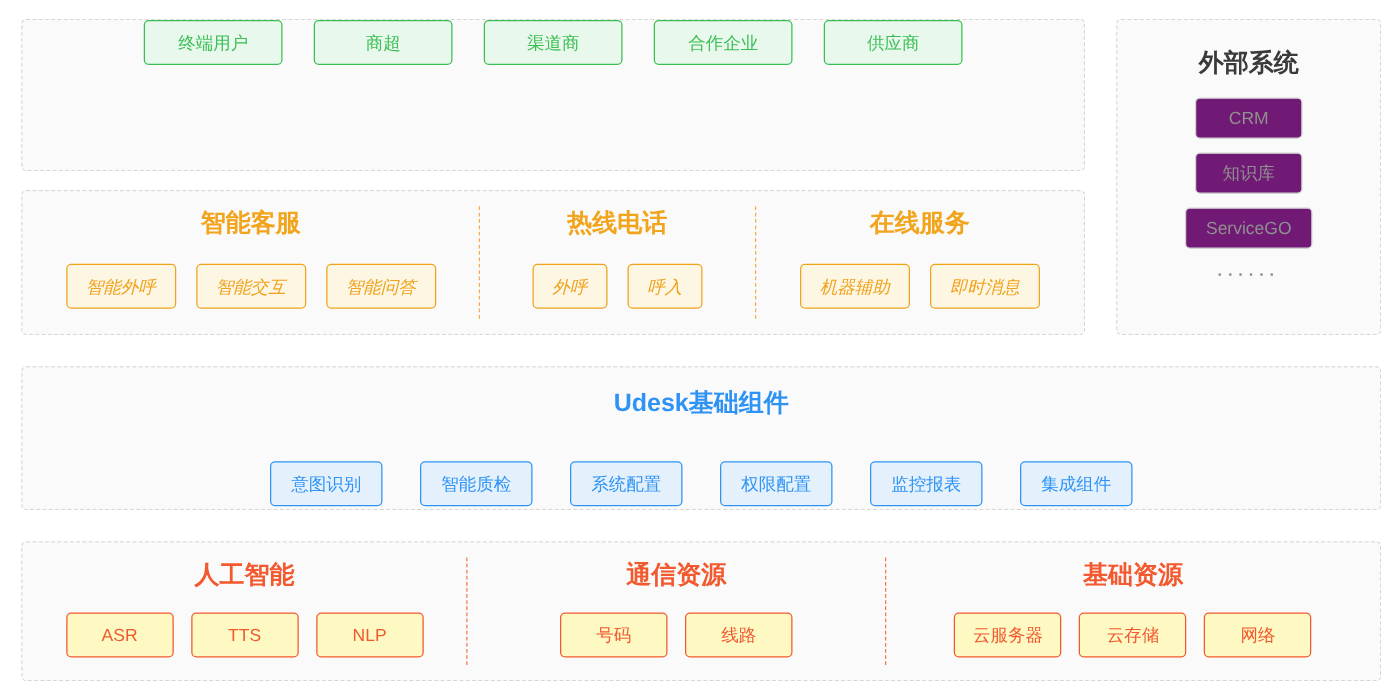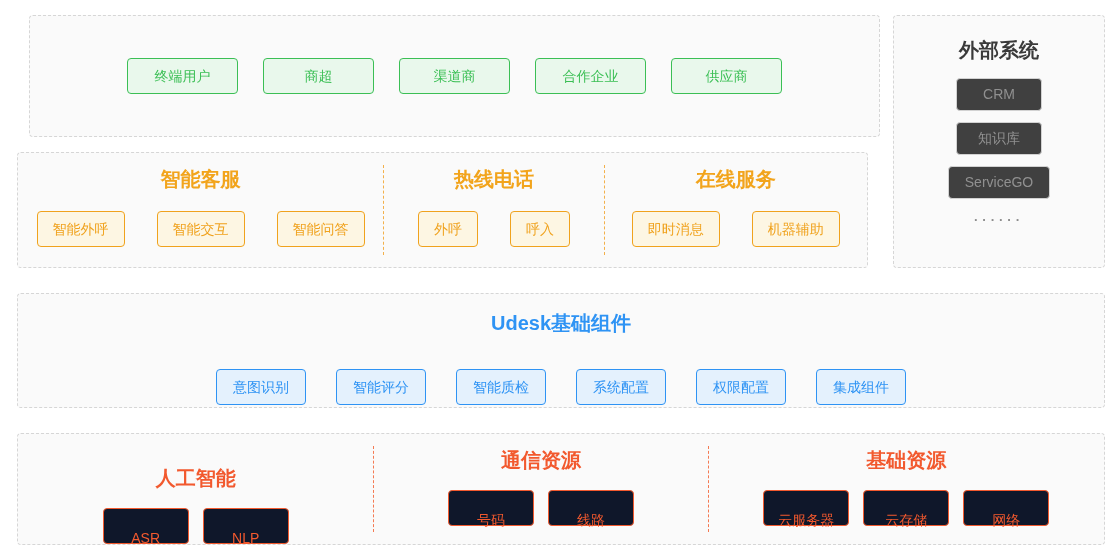--- a/index.html
+++ b/index.html
@@ -16,71 +16,71 @@
     border-radius: 4px;
   }
   
   .box {
     height: 36px; line-height: 34px; text-align: center;
     border-radius: 4px; font-size: 14px; border: 1px solid;
     white-space: nowrap;
   }
   
   #row-customers {
-    left: 29px; top: 15px; width: 851px; height: 122px;
-    display: flex; align-items: center; justify-content: center; gap: 25px;
+    left: 17px; top: 15px; width: 851px; height: 122px;
+    display: flex; justify-content: center; gap: 25px;
   }
   .green-box { width: 111px; color: #3bbf55; border-color: #3bbf55; background: #e9f8ec; }
 
   
   #external-panel {
     left: 893px; top: 15px; width: 212px; height: 253px;
     display: flex; flex-direction: column; align-items: center;
     padding-top: 21px;
   }
   .external-title { font-size: 20px; font-weight: bold; color: #3a3a3a; margin-bottom: 14px; }
   .gray-box {
     min-width: 86px; height: 33px; line-height: 31px; padding: 0 16px;
-    text-align: center; background: #404040; border: 1px solid #d2d2d2;
+    text-align: center; background: #701a75; border: 1px solid #d2d2d2;
     border-radius: 4px; color: #909090; font-size: 14px; margin-bottom: 11px;
     white-space: nowrap;
   }
   .ellipsis-dots { color: #8c8c8c; font-size: 13px; font-weight: bold; letter-spacing: 4px; margin-top: 2px; }
 
   
   .section { display: flex; flex-direction: column; align-items: center; padding-top: 17px; }
   .section-title { font-size: 20px; font-weight: bold; line-height: 19px; margin-bottom: 22px; }
   .box-row { display: flex; }
 
   
   #row-services { left: 17px; top: 152px; width: 851px; height: 116px; display: flex; }
   #row-services .section-title { color: #f2a41c; }
-  #row-services .box-row { gap: 32px; }
+  #row-services .box-row { gap: 16px; font-style: italic; }
   .orange-box { min-width: 56px; padding: 0 15px; color: #f0a21d; border-color: #f0a21d; background: #fdf6e3; }
   .vsep-orange { width: 0; border-left: 1px dashed #f3b04a; margin: 12px 0; }
 
   
   #row-components {
     left: 17px; top: 293px; width: 1088px; height: 115px;
     display: flex; flex-direction: column; align-items: center; padding-top: 20px;
   }
   #row-components .section-title { color: #2e93f4; margin-bottom: 36px; }
   #row-components .box-row { gap: 30px; }
   .blue-box { width: 90px; color: #2e93f4; border-color: #2e93f4; background: #e4f1fd; }
 
   
   #row-resources { left: 17px; top: 433px; width: 1088px; height: 112px; display: flex; }
   #row-resources .section-title { color: #f2592e; margin-bottom: 20px; }
   #row-resources .box-row { gap: 14px; }
-  .red-box { min-width: 86px; padding: 12px 10px; color: #f2592e; border-color: #f2592e; background: #0f172a; }
+  .red-box { min-width: 86px; padding: 0 10px; color: #f2592e; border-color: #f2592e; background: #fef9c3; }
   .vsep-red { width: 0; border-left: 1px dashed #f47a52; margin: 12px 0; }
 
   
   .w-s1 { width: 366px; } .w-s2 { width: 220px; } .w-s3 { width: 263px; }
-  .w-r1 { width: 356px; justify-content: flex-end; } .w-r2 { width: 334px; } .w-r3 { width: 396px; }
+  .w-r1 { width: 356px; } .w-r2 { width: 334px; } .w-r3 { width: 396px; }
 </style>
 </head>
 <body>
 
 <div id="row-customers" class="panel">
   <div class="box green-box">终端用户</div>
   <div class="box green-box">商超</div>
   <div class="box green-box">渠道商</div>
   <div class="box green-box">合作企业</div>
   <div class="box green-box">供应商</div>
@@ -108,43 +108,44 @@
     <div class="section-title">热线电话</div>
     <div class="box-row">
       <div class="box orange-box">外呼</div>
       <div class="box orange-box">呼入</div>
     </div>
   </div>
   <div class="vsep-orange"></div>
   <div class="section w-s3">
     <div class="section-title">在线服务</div>
     <div class="box-row">
+      <div class="box orange-box">机器辅助</div>
       <div class="box orange-box">即时消息</div>
-      <div class="box orange-box">机器辅助</div>
     </div>
   </div>
 </div>
 
 <div id="row-components" class="panel">
   <div class="section-title">Udesk基础组件</div>
   <div class="box-row">
     <div class="box blue-box">意图识别</div>
-    <div class="box blue-box">智能评分</div>
     <div class="box blue-box">智能质检</div>
     <div class="box blue-box">系统配置</div>
     <div class="box blue-box">权限配置</div>
+    <div class="box blue-box">监控报表</div>
     <div class="box blue-box">集成组件</div>
   </div>
 </div>
 
 <div id="row-resources" class="panel">
   <div class="section w-r1">
     <div class="section-title">人工智能</div>
     <div class="box-row">
       <div class="box red-box">ASR</div>
+      <div class="box red-box">TTS</div>
       <div class="box red-box">NLP</div>
     </div>
   </div>
   <div class="vsep-red"></div>
   <div class="section w-r2">
     <div class="section-title">通信资源</div>
     <div class="box-row">
       <div class="box red-box">号码</div>
       <div class="box red-box">线路</div>
     </div>

